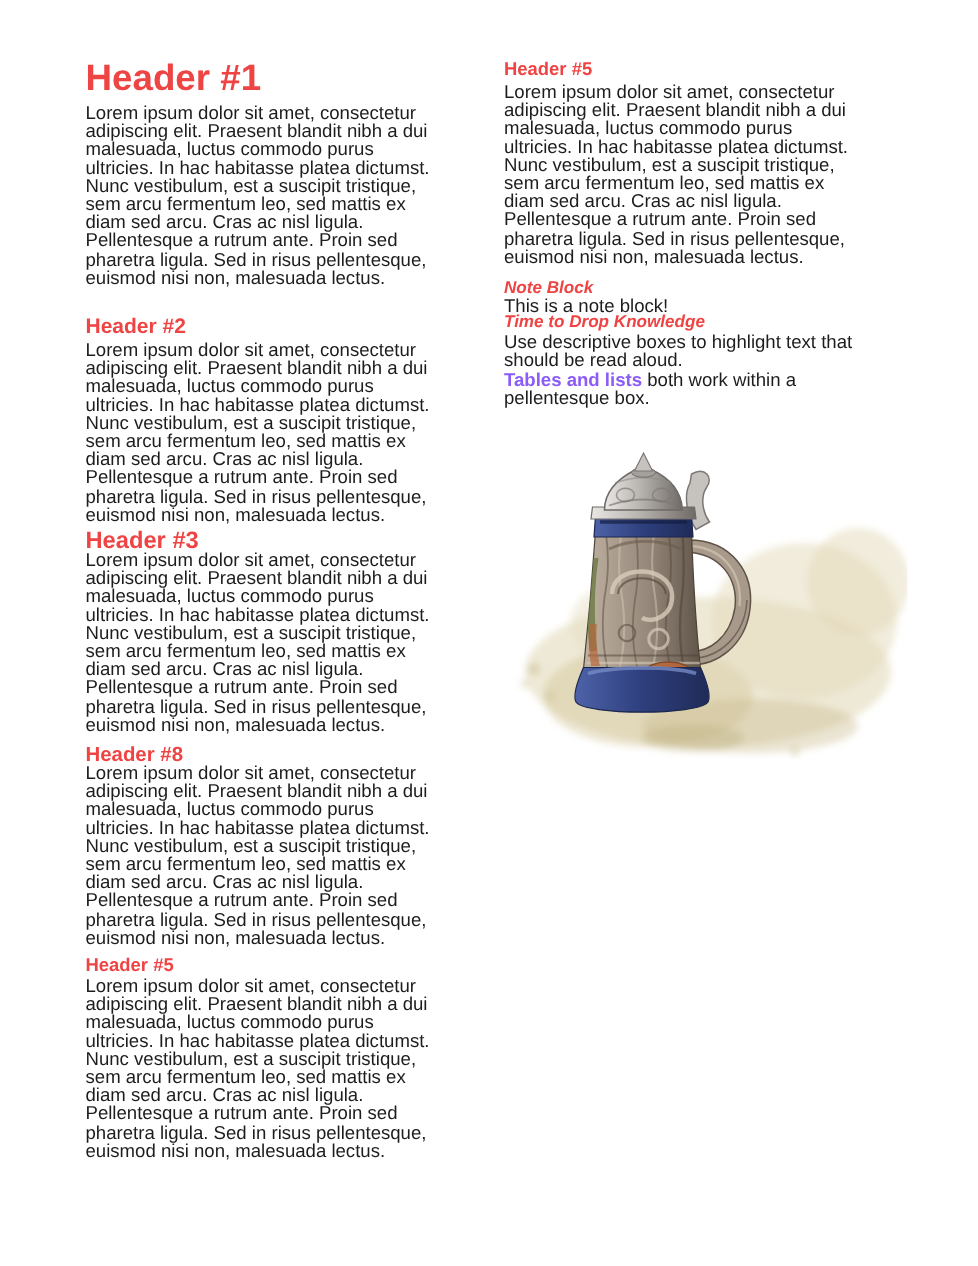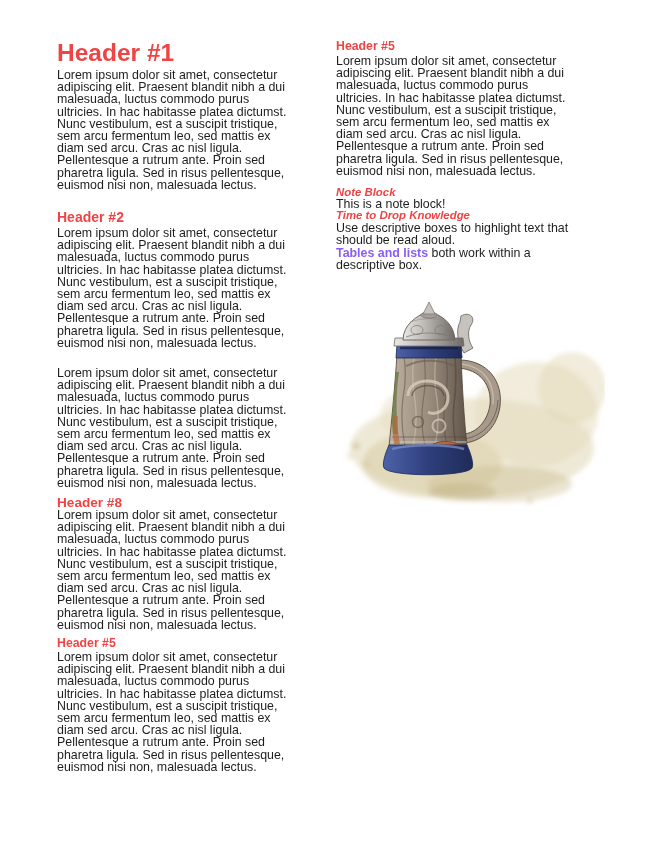--- a/index.html
+++ b/index.html
@@ -51,20 +51,21 @@
     <p class="blk" style="top:227px">Lorem ipsum dolor sit amet, consectetur
 adipiscing elit. Praesent blandit nibh a dui
 malesuada, luctus commodo purus
 ultricies. In hac habitasse platea dictumst.
 Nunc vestibulum, est a suscipit tristique,
 sem arcu fermentum leo, sed mattis ex
 diam sed arcu. Cras ac nisl ligula.
 Pellentesque a rutrum ante. Proin sed
 pharetra ligula. Sed in risus pellentesque,
 euismod nisi non, malesuada lectus.</p>
+    <h3 class="blk" style="top:352px">Header #3</h3>
     <p class="blk" style="top:367px">Lorem ipsum dolor sit amet, consectetur
 adipiscing elit. Praesent blandit nibh a dui
 malesuada, luctus commodo purus
 ultricies. In hac habitasse platea dictumst.
 Nunc vestibulum, est a suscipit tristique,
 sem arcu fermentum leo, sed mattis ex
 diam sed arcu. Cras ac nisl ligula.
 Pellentesque a rutrum ante. Proin sed
 pharetra ligula. Sed in risus pellentesque,
 euismod nisi non, malesuada lectus.</p>
@@ -103,21 +104,21 @@
 diam sed arcu. Cras ac nisl ligula.
 Pellentesque a rutrum ante. Proin sed
 pharetra ligula. Sed in risus pellentesque,
 euismod nisi non, malesuada lectus.</p>
     <h6 class="blk" style="top:186px">Note Block</h6>
     <p class="blk" style="top:197.5px">This is a note block!</p>
     <h6 class="blk" style="top:208.5px">Time to Drop Knowledge</h6>
     <p class="blk" style="top:222px">Use descriptive boxes to highlight text that
 should be read aloud.</p>
     <p class="blk" style="top:247px"><span class="b">Tables and lists</span><span> both work within a
-descriptive box.</span></p>
+pellentesque box.</span></p>
 
     <svg class="art" viewBox="0 0 265 210" xmlns="http://www.w3.org/2000/svg">
       <defs>
         <linearGradient id="gPew" x1="0" y1="0" x2="1" y2="0">
           <stop offset="0" stop-color="#e9e7e4"></stop>
           <stop offset="0.45" stop-color="#b9b5b1"></stop>
           <stop offset="1" stop-color="#6f6a66"></stop>
         </linearGradient>
         <linearGradient id="gBody" x1="0" y1="0" x2="1" y2="0">
           <stop offset="0" stop-color="#c0b2a2"></stop>

